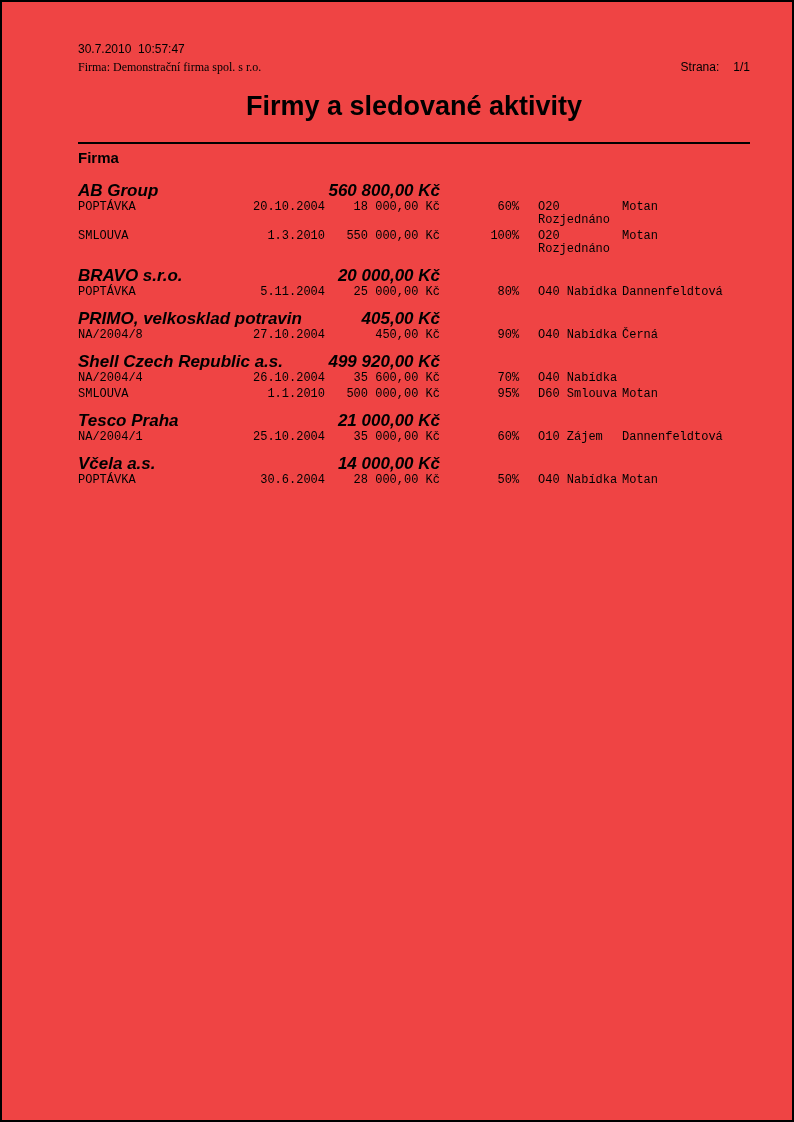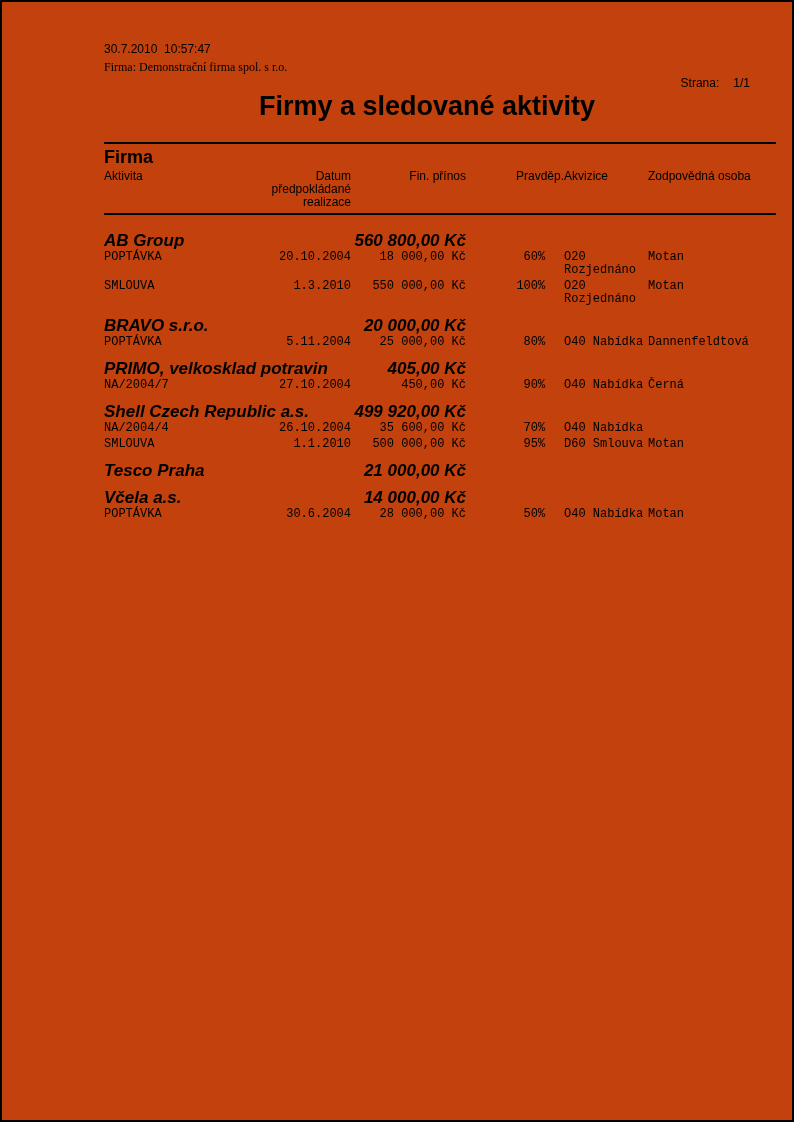--- a/index.html
+++ b/index.html
@@ -2,31 +2,31 @@
 <html><head>
 <meta charset="utf-8">
 <style>
   html, body { margin: 0; padding: 0; background: #ffffff; }
   .page {
     position: relative;
     width: 794px;
     height: 1122px;
     box-sizing: border-box;
     border: 2px solid #000000;
-    background: #c2410c;
+    background: #ef4444;
     color: #000000;
     font-family: "Liberation Sans", sans-serif;
     font-size: 12px;
-    padding: 38px 42px 0 102px;
+    padding: 38px 42px 0 76px;
     overflow: hidden;
   }
   .report-header { position: relative; line-height: 18px; }
   .hdr-datetime { white-space: pre; }
   .hdr-firm { white-space: pre; font-family: Liberation Serif, serif; }
-  .hdr-page { position: absolute; top: 16px; right: 0; white-space: pre; }
+  .hdr-page { position: absolute; top: 0; right: 0; white-space: pre; }
   .hdr-page .pageno { margin-left: 14px; }
   h1.report-title {
     margin: 15px 0 0 0;
     text-align: center;
     font-size: 27px;
     font-weight: bold;
     line-height: 30px;
     font-family: "Liberation Sans", sans-serif;
   }
   table.report {
@@ -36,21 +36,21 @@
     table-layout: fixed;
   }
   table.report td { padding: 0; vertical-align: top; }
   .r { text-align: right; }
   .nowrap { white-space: nowrap; }
   
   tr.firma-row td {
     border-top: 2px solid #000000;
     padding-top: 6px;
     font-weight: bold;
-    font-size: 18px;
+    font-size: 15px;
     line-height: 15px;
   }
   tr.cols-row td {
     padding-top: 5px;
     padding-bottom: 4px;
     border-bottom: 2px solid #000000;
     line-height: 13px;
   }
   .indent { padding-left: 17px; }
   .pct { padding-left: 6px; }
@@ -93,28 +93,20 @@
         <col style="width:115px">
         <col style="width:72px">
         <col style="width:26px">
         <col style="width:84px">
         <col style="width:128px">
     </colgroup>
     <thead>
       <tr class="firma-row">
         <td colspan="7">Firma</td>
       </tr>
-      <tr class="cols-row">
-        <td class="indent">Aktivita</td>
-        <td class="r">Datum předpokládané realizace</td>
-        <td class="r">Fin. přínos</td>
-        <td colspan="2" class="r pravdep-h">Pravděp.</td>
-        <td>Akvizice</td>
-        <td>Zodpovědná osoba</td>
-      </tr>
     </thead>
     <tbody>
 
       <tr class="group-row first">
         <td class="company">AB Group</td>
         <td colspan="2" class="r nowrap">560 800,00 Kč</td>
         <td colspan="4"></td>
       </tr>
       <tr class="detail-row">
         <td class="indent nowrap">POPTÁVKA</td>
@@ -149,21 +141,21 @@
         <td>O40 Nabídka</td>
         <td>Dannenfeldtová</td>
       </tr>
 
       <tr class="group-row">
         <td class="company">PRIMO, velkosklad potravin</td>
         <td colspan="2" class="r nowrap">405,00 Kč</td>
         <td colspan="4"></td>
       </tr>
       <tr class="detail-row">
-        <td class="indent nowrap">NA/2004/7</td>
+        <td class="indent nowrap">NA/2004/8</td>
         <td class="r nowrap">27.10.2004</td>
         <td class="r nowrap">450,00 Kč</td>
         <td class="r nowrap">90</td>
         <td class="pct">%</td>
         <td>O40 Nabídka</td>
         <td>Černá</td>
       </tr>
 
       <tr class="group-row">
         <td class="company">Shell Czech Republic a.s.</td>
@@ -187,20 +179,29 @@
         <td class="pct">%</td>
         <td>D60 Smlouva</td>
         <td>Motan</td>
       </tr>
 
       <tr class="group-row">
         <td class="company">Tesco Praha</td>
         <td colspan="2" class="r nowrap">21 000,00 Kč</td>
         <td colspan="4"></td>
       </tr>
+      <tr class="detail-row">
+        <td class="indent nowrap">NA/2004/1</td>
+        <td class="r nowrap">25.10.2004</td>
+        <td class="r nowrap">35 000,00 Kč</td>
+        <td class="r nowrap">60</td>
+        <td class="pct">%</td>
+        <td>O10 Zájem</td>
+        <td>Dannenfeldtová</td>
+      </tr>
 
       <tr class="group-row">
         <td class="company">Včela a.s.</td>
         <td colspan="2" class="r nowrap">14 000,00 Kč</td>
         <td colspan="4"></td>
       </tr>
       <tr class="detail-row">
         <td class="indent nowrap">POPTÁVKA</td>
         <td class="r nowrap">30.6.2004</td>
         <td class="r nowrap">28 000,00 Kč</td>

